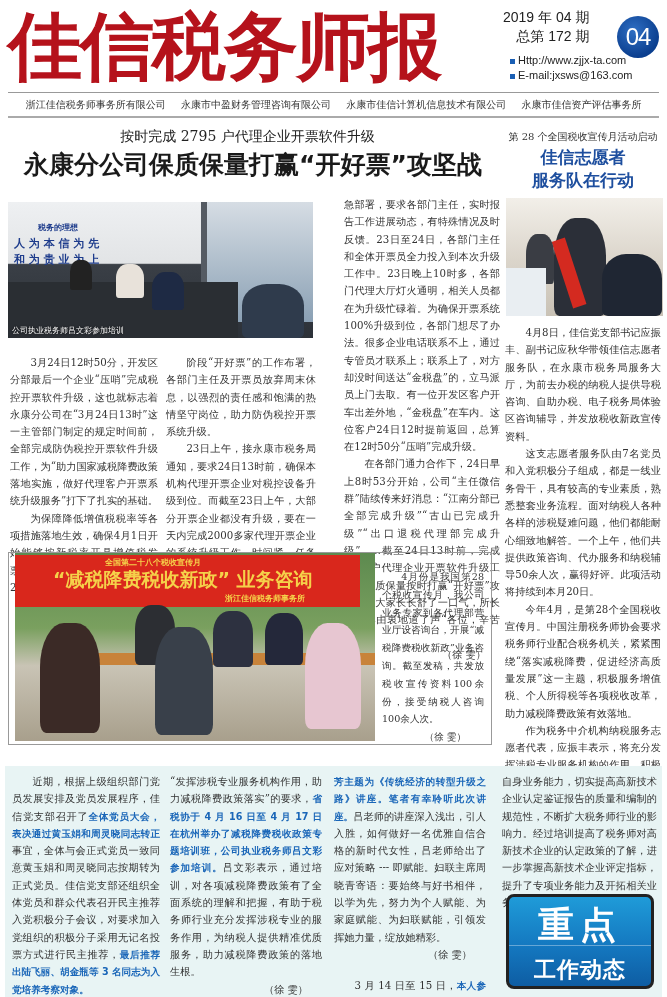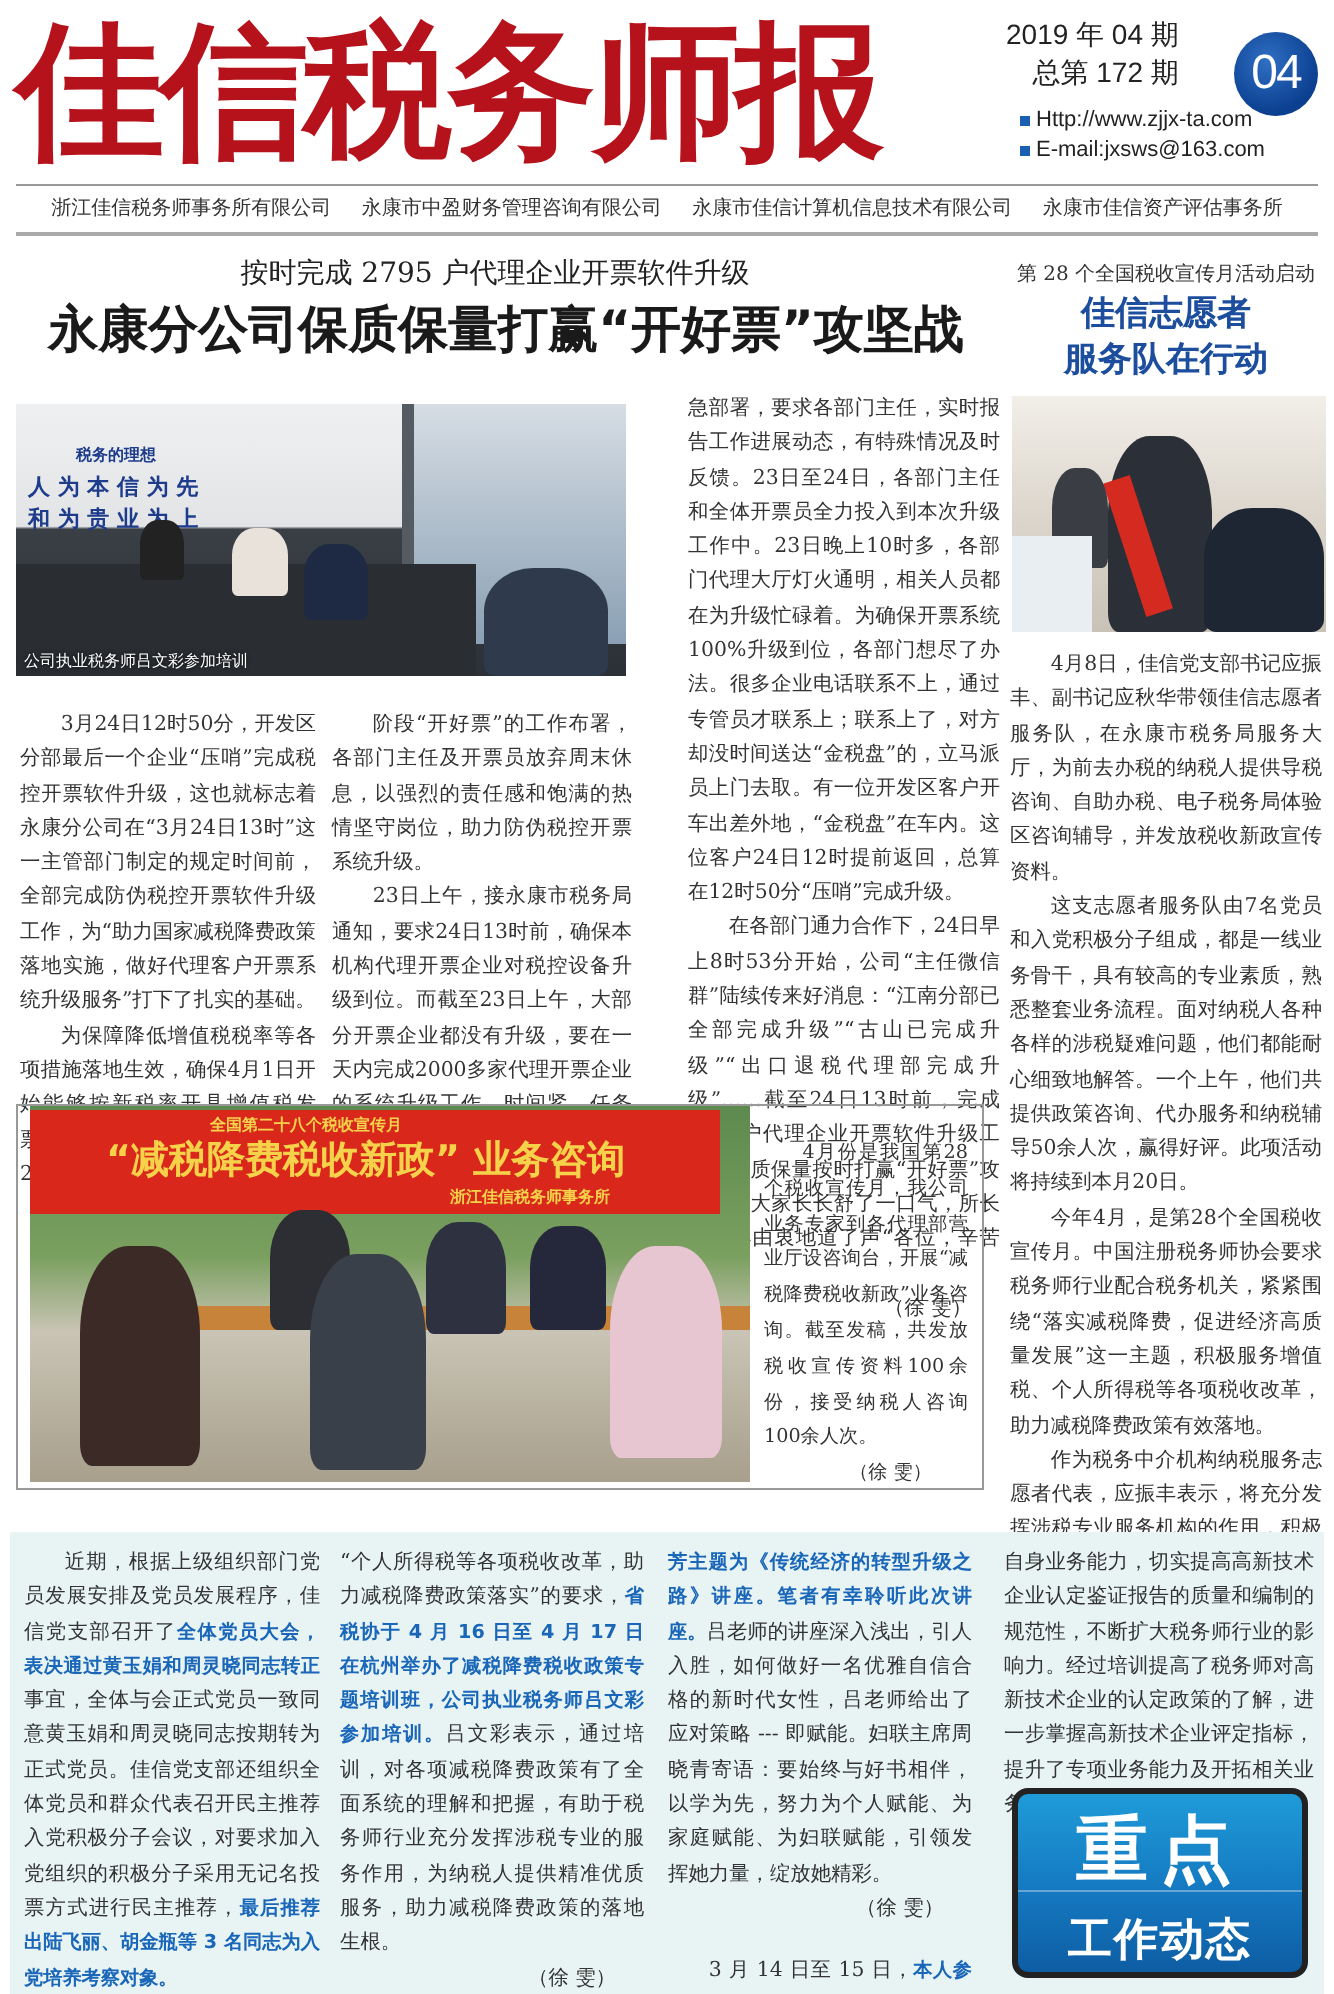--- a/index.html
+++ b/index.html
@@ -160,21 +160,21 @@
 </div>
 
 <div class="bottom-panel"></div>
 
 <div class="bcol b1c">
   <p><span>近期，根据上级组织部门党员发展安排及党员发展程序，佳信党支部召开了</span><span class="hl">全体党员大会，表决通过黄玉娟和周灵晓同志转正</span><span>事宜，全体与会正式党员一致同意黄玉娟和周灵晓同志按期转为正式党员。佳信党支部还组织全体党员和群众代表召开民主推荐入党积极分子会议，对要求加入党组织的积极分子采用无记名投票方式进行民主推荐，</span><span class="hl">最后推荐出陆飞丽、胡金瓶等 3 名同志为入党培养考察对象。</span></p>
 
 </div>
 
 <div class="bcol b2c">
-  <p style="text-indent:0;"><span>“个人所得税等各项税收改革，助力减税降费政策落实”的要求，</span><span class="hl">省税协于 4 月 16 日至 4 月 17 日在杭州举办了减税降费税收政策专题培训班，公司执业税务师吕文彩参加培训。</span><span>吕文彩表示，通过培训，对各项减税降费政策有了全面系统的理解和把握，有助于税务师行业充分发挥涉税专业的服务作用，为纳税人提供精准优质服务，助力减税降费政策的落地生根。</span></p>
+  <p style="text-indent:0;"><span>“发挥涉税专业服务机构作用，助力减税降费政策落实”的要求，</span><span class="hl">省税协于 4 月 16 日至 4 月 17 日在杭州举办了减税降费税收政策专题培训班，公司执业税务师吕文彩参加培训。</span><span>吕文彩表示，通过培训，对各项减税降费政策有了全面系统的理解和把握，有助于税务师行业充分发挥涉税专业的服务作用，为纳税人提供精准优质服务，助力减税降费政策的落地生根。</span></p>
   <div class="byline">（徐 雯）</div>
 
 </div>
 
 <div class="bcol b3c">
   <p style="text-indent:0;"><span class="hl">芳主题为《传统经济的转型升级之路》讲座。笔者有幸聆听此次讲座。</span><span>吕老师的讲座深入浅出，引人入胜，如何做好一名优雅自信合格的新时代女性，吕老师给出了应对策略 --- 即赋能。妇联主席周晓青寄语：要始终与好书相伴，以学为先，努力为个人赋能、为家庭赋能、为妇联赋能，引领发挥她力量，绽放她精彩。</span></p>
   <div class="byline">（徐 雯）</div>
   <p style="margin-top:14px;"><span>3 月 14 日至 15 日，</span><span class="hl">本人参加了省税协在温州举办的高新技术企业认定培训班。</span></p>
 </div>
 

